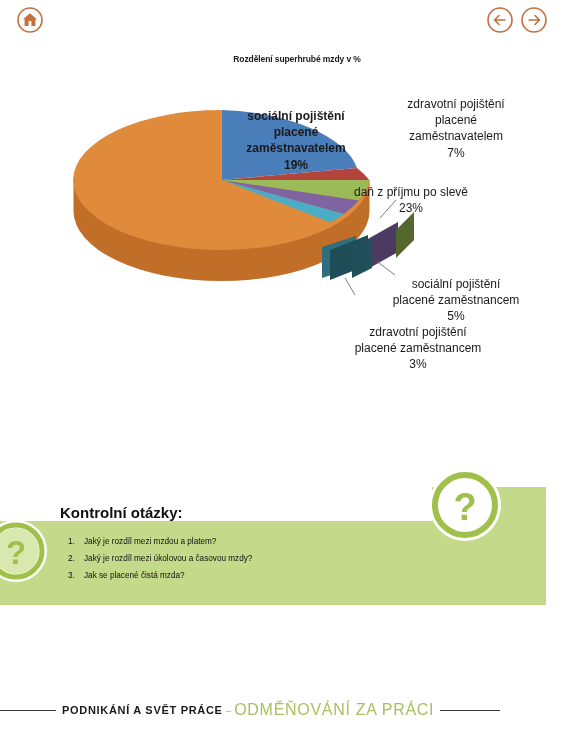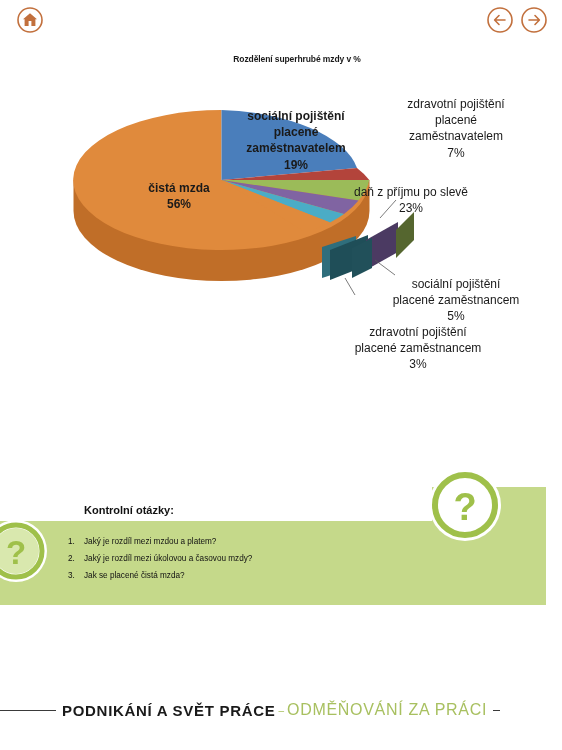--- a/index.html
+++ b/index.html
@@ -34,42 +34,42 @@
   
   #qband{
     position:absolute;left:0;top:521px;width:546px;height:84px;
     background:#c5d98a;
   }
   #qband-top{
     position:absolute;left:432px;top:487px;width:114px;height:34px;
     background:#c5d98a;
   }
   #q-heading{
-    position:absolute;left:84px;top:504px;
-    font-size:11px;font-weight:bold;color:#111;
+    position:absolute;left:60px;top:504px;
+    font-size:15px;font-weight:bold;color:#111;
   }
   #q-list{
     position:absolute;left:68px;top:538px;width:340px;
     font-size:8.2px;color:#111;line-height:1.0;
   }
   .q-row{display:flex;margin-bottom:9px;}
   .q-num{width:16px;flex:none;}
   .q-txt{flex:1;}
 
   .qmark{position:absolute;}
 
   
   #footer{
     position:absolute;left:0;top:697px;width:562px;height:26px;
     display:flex;align-items:center;
   }
   .rule{height:1px;background:#3a3a3a;flex:none;}
   #rule-left{width:56px;margin-right:6px;}
   #rule-right{flex:1;margin-left:6px;margin-right:62px;}
-  #foot-main{font-size:15px;font-weight:bold;color:#1a1a1a;letter-spacing:0.7px;white-space:nowrap;}
+  #foot-main{font-size:11px;font-weight:bold;color:#1a1a1a;letter-spacing:0.7px;white-space:nowrap;}
   #foot-dash{font-size:10px;color:#a8c060;margin:0 3px;}
   #foot-sub{font-size:16px;color:#a8c060;letter-spacing:0.7px;white-space:nowrap;}
 </style>
 </head>
 <body>
 
 <div class="nav-home">
   <svg width="28" height="28" viewBox="0 0 28 28">
     <circle cx="14" cy="14" r="12" fill="none" stroke="#C2703D" stroke-width="1.6"></circle>
     <path d="M14 7.2 L21 13.2 L19.4 13.2 L19.4 20 L8.6 20 L8.6 13.2 L7 13.2 Z" fill="#C2703D"></path>
@@ -158,22 +158,20 @@
 23%</div>
 
   <div class="lbl" style="left:390px;top:196px;width:132px;">sociální pojištění
 placené zaměstnancem
 5%</div>
 
   <div class="lbl" style="left:348px;top:244px;width:140px;">zdravotní pojištění
 placené zaměstnancem
 3%</div>
 
-  <div class="lbl bold" style="left:124px;top:100px;width:110px;">čistá mzda
-56%</div>
 </div>
 
 <div id="qband-top"></div>
 <div id="qband"></div>
 
 <div id="q-heading">Kontrolní otázky:</div>
 
 <div id="q-list">
   <div class="q-row">
     <span class="q-num">1.</span>

